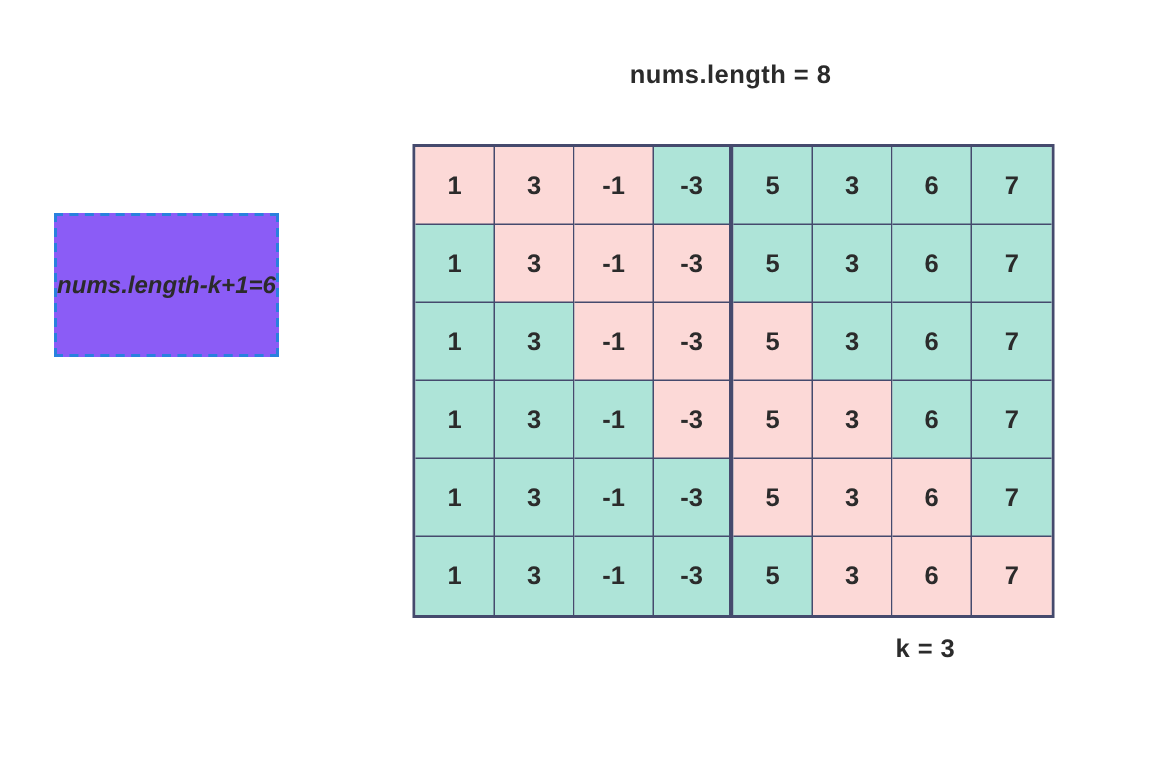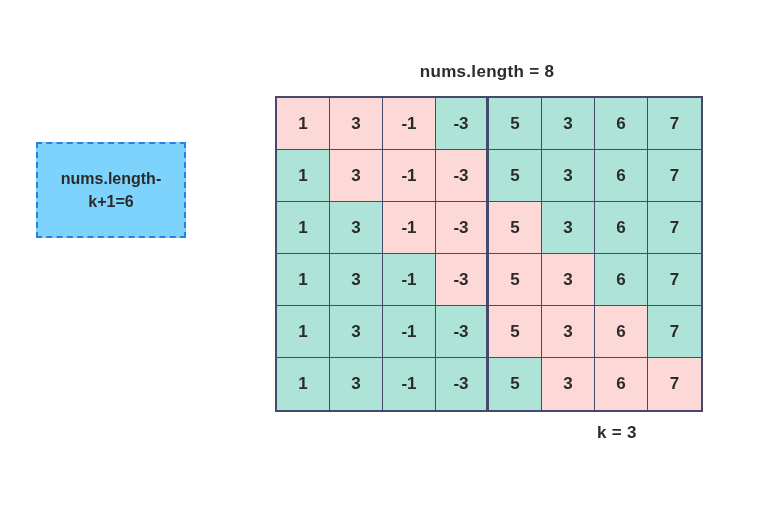--- a/index.html
+++ b/index.html
@@ -16,21 +16,21 @@
     width: 781px;
     height: 506px;
     background: #ffffff;
     font-family: "Liberation Sans", sans-serif;
     color: var(--text-color);
     overflow: hidden;
   }
   .title {
     position: absolute;
     left: 275px;
-    top: 62px;
+    top: 40px;
     width: 424px;
     text-align: center;
     font-size: 17px;
     font-weight: bold;
     letter-spacing: 0.3px;
   }
   .grid {
     position: absolute;
     left: 275px;
     top: 96px;
@@ -55,27 +55,28 @@
   .cell.last-col { border-right: none; }
   .cell.last-row { border-bottom: none; }
   .annotation {
     position: absolute;
     left: 36px;
     top: 142px;
     width: 150px;
     height: 96px;
     border: 2px dashed var(--annotation-border);
     display: flex;
-    flex-direction: column;
+    flex-direction: row;
     align-items: center;
     justify-content: center;
     font-size: 16px;
     font-weight: bold;
     line-height: 23px;
-    background: #7dd3fc;
+    background: #8b5cf6;
+    font-style: italic;
   }
   .k-label {
     position: absolute;
     left: 597px;
     top: 423px;
     font-size: 17px;
     font-weight: bold;
     letter-spacing: 0.3px;
   }
 </style>

